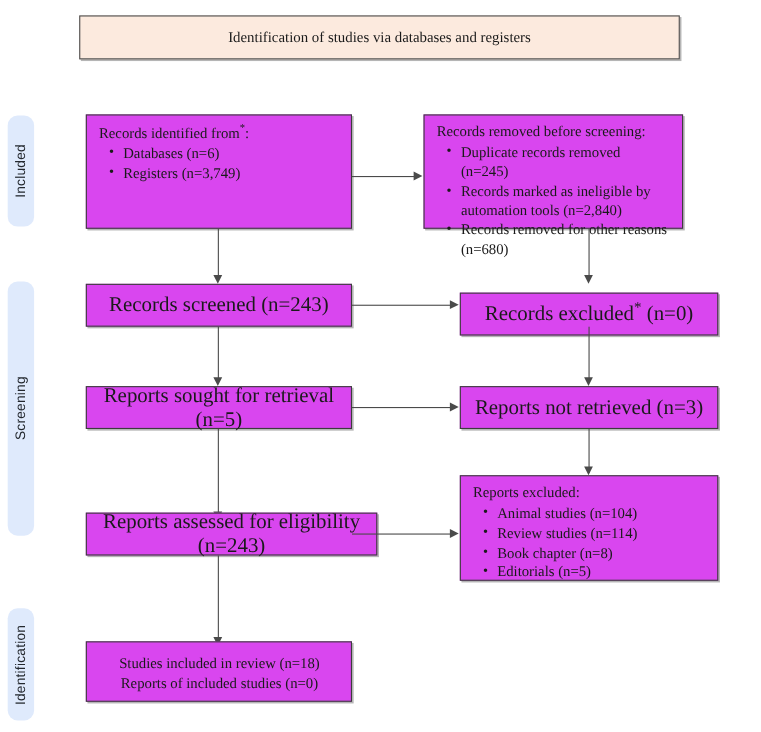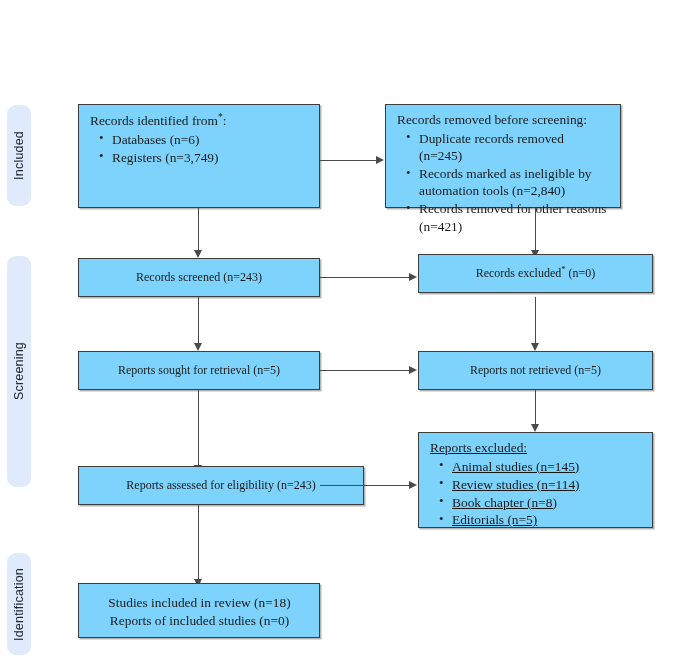--- a/index.html
+++ b/index.html
@@ -26,38 +26,38 @@
     font-family:"Liberation Sans", sans-serif;
     font-size:12.5px;
     letter-spacing:.2px;
     color:#23282e;
     white-space:nowrap;
   }
 
   
   .box{
     position:absolute;
-    background:#7dd3fc;
+    background:#d946ef;
     border:1.1px solid #3d3d3d;
     box-sizing:border-box;
     box-shadow:1.5px 1.5px 0 rgba(120,120,120,.55);
   }
   .box.header{
     background:#fceade;
     border:1.1px solid #4a4a4a;
     display:flex;align-items:center;justify-content:center;
   }
   .box.header .htxt{font-size:13.5px;}
   .box .pad{
     padding:7px 10px 6px 11px;
     font-size:13.4px;
     line-height:1.32;
   }
   .box.center{display:flex;align-items:center;justify-content:center;}
-  .box.center .ctxt{font-size:12px;text-align:center;padding:0 6px;}
+  .box.center .ctxt{font-size:19px;text-align:center;padding:0 6px;}
   .lead{margin:0 0 1px 0;}
   ul.bul{
     margin:0;
     padding-left:22px;
     list-style:none;
   }
   ul.bul li{
     position:relative;
     margin:0 0 0.5px 0;
     line-height:1.30;
@@ -94,100 +94,103 @@
   <div class="band" style="left:7px;top:105px;width:24px;height:101px;">
     <span>Included</span>
   </div>
   <div class="band" style="left:7px;top:256px;width:24px;height:231px;">
     <span>Screening</span>
   </div>
   <div class="band" style="left:7px;top:553px;width:24px;height:102px;">
     <span>Identification</span>
   </div>
 
+  <div class="box header" style="left:72px;top:14px;width:546px;height:40px;">
+    <div class="htxt">Identification of studies via databases and registers</div>
+  </div>
 
   <div class="box" style="left:78px;top:104px;width:242px;height:104px;">
     <div class="pad">
       <p class="lead">
         <span>Records identified from</span><sup class="ast">*</sup><span>:</span>
       </p>
       <ul class="bul">
         <li>Databases (n=6)</li>
         <li>Registers (n=3,749)</li>
       </ul>
     </div>
   </div>
 
   <div class="box" style="left:385px;top:104px;width:236px;height:104px;">
     <div class="pad" style="padding-top:6px;">
       <p class="lead">Records removed before screening:</p>
       <ul class="bul">
         <li>Duplicate records removed (n=245)</li>
         <li>Records marked as ineligible by automation tools (n=2,840)</li>
-        <li>Records removed for other reasons (n=421)</li>
+        <li>Records removed for other reasons (n=680)</li>
       </ul>
     </div>
   </div>
 
   <div class="ln h" style="left:320px;top:160px;width:57px;"></div>
   <div class="ah right" style="left:376px;top:156px;"></div>
 
   <div class="ln v" style="left:198px;top:208px;width:1.2px;height:44px;"></div>
   <div class="ah down" style="left:194px;top:250px;"></div>
 
   <div class="ln v" style="left:535px;top:208px;width:1.2px;height:44px;"></div>
   <div class="ah down" style="left:531px;top:250px;"></div>
 
   <div class="box center" style="left:78px;top:258px;width:242px;height:39px;">
     <div class="ctxt">Records screened (n=243)</div>
   </div>
 
-  <div class="box center" style="left:418px;top:254px;width:235px;height:39px;">
+  <div class="box center" style="left:418px;top:266px;width:235px;height:39px;">
     <div class="ctxt"><span>Records excluded</span><sup class="ast">*</sup><span> (n=0)</span></div>
   </div>
 
   <div class="ln h" style="left:320px;top:277px;width:90px;"></div>
   <div class="ah right" style="left:409px;top:273px;"></div>
 
   <div class="ln v" style="left:198px;top:297px;width:1.2px;height:48px;"></div>
   <div class="ah down" style="left:194px;top:343px;"></div>
 
   <div class="ln v" style="left:535px;top:297px;width:1.2px;height:48px;"></div>
   <div class="ah down" style="left:531px;top:343px;"></div>
 
   <div class="box center" style="left:78px;top:351px;width:242px;height:39px;">
     <div class="ctxt">Reports sought for retrieval (n=5)</div>
   </div>
 
   <div class="box center" style="left:418px;top:351px;width:235px;height:39px;">
-    <div class="ctxt">Reports not retrieved (n=5)</div>
+    <div class="ctxt">Reports not retrieved (n=3)</div>
   </div>
 
   <div class="ln h" style="left:320px;top:370px;width:90px;"></div>
   <div class="ah right" style="left:409px;top:366px;"></div>
 
   <div class="ln v" style="left:198px;top:390px;width:1.2px;height:77px;"></div>
   <div class="ah down" style="left:194px;top:465px;"></div>
 
   <div class="ln v" style="left:535px;top:390px;width:1.2px;height:40px;"></div>
   <div class="ah down" style="left:531px;top:424px;"></div>
 
   <div class="box" style="left:418px;top:432px;width:235px;height:96px;">
-    <div class="pad" style="padding-top:6px;text-decoration:underline;">
+    <div class="pad" style="padding-top:6px;">
       <p class="lead">Reports excluded:</p>
       <ul class="bul">
-        <li>Animal studies (n=145)</li>
+        <li>Animal studies (n=104)</li>
         <li>Review studies (n=114)</li>
         <li>Book chapter (n=8)</li>
         <li>Editorials (n=5)</li>
       </ul>
     </div>
   </div>
 
-  <div class="box center" style="left:78px;top:466px;width:286px;height:39px;">
+  <div class="box center" style="left:78px;top:466px;width:265px;height:39px;">
     <div class="ctxt">Reports assessed for eligibility (n=243)</div>
   </div>
 
   <div class="ln h" style="left:320px;top:485px;width:90px;"></div>
   <div class="ah right" style="left:409px;top:481px;"></div>
 
   <div class="ln v" style="left:198px;top:505px;width:1.2px;height:76px;"></div>
   <div class="ah down" style="left:194px;top:579px;"></div>
 
   <div class="box" style="left:78px;top:583px;width:242px;height:55px;text-align:center;">

